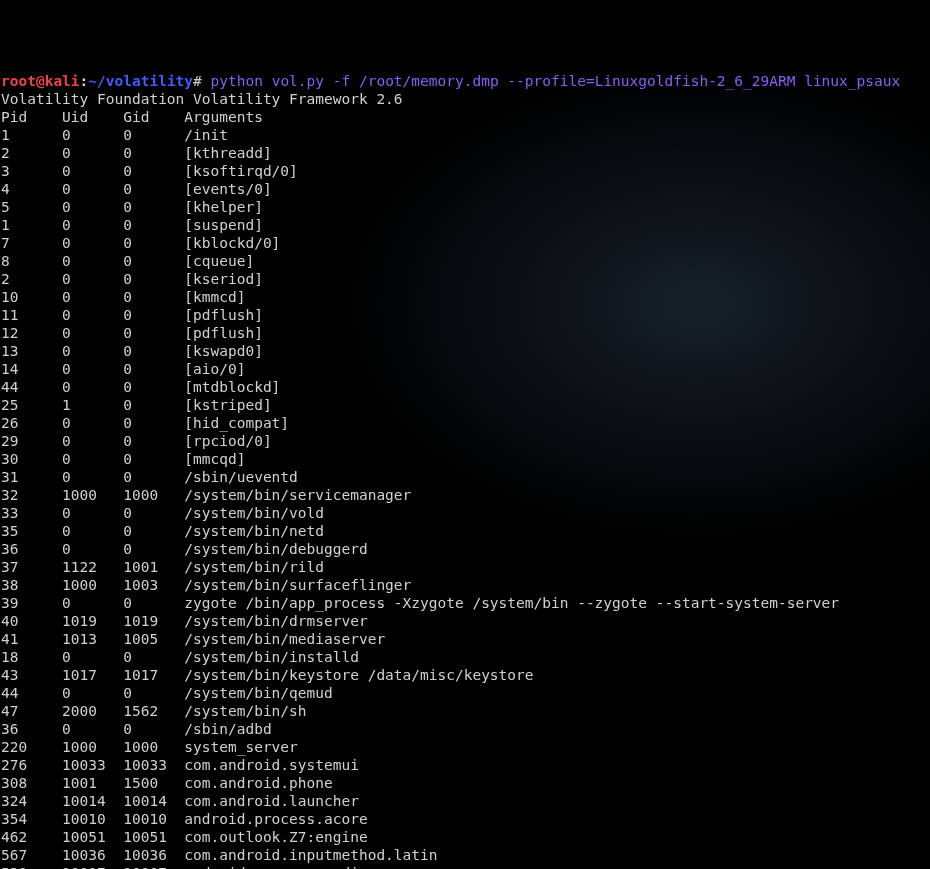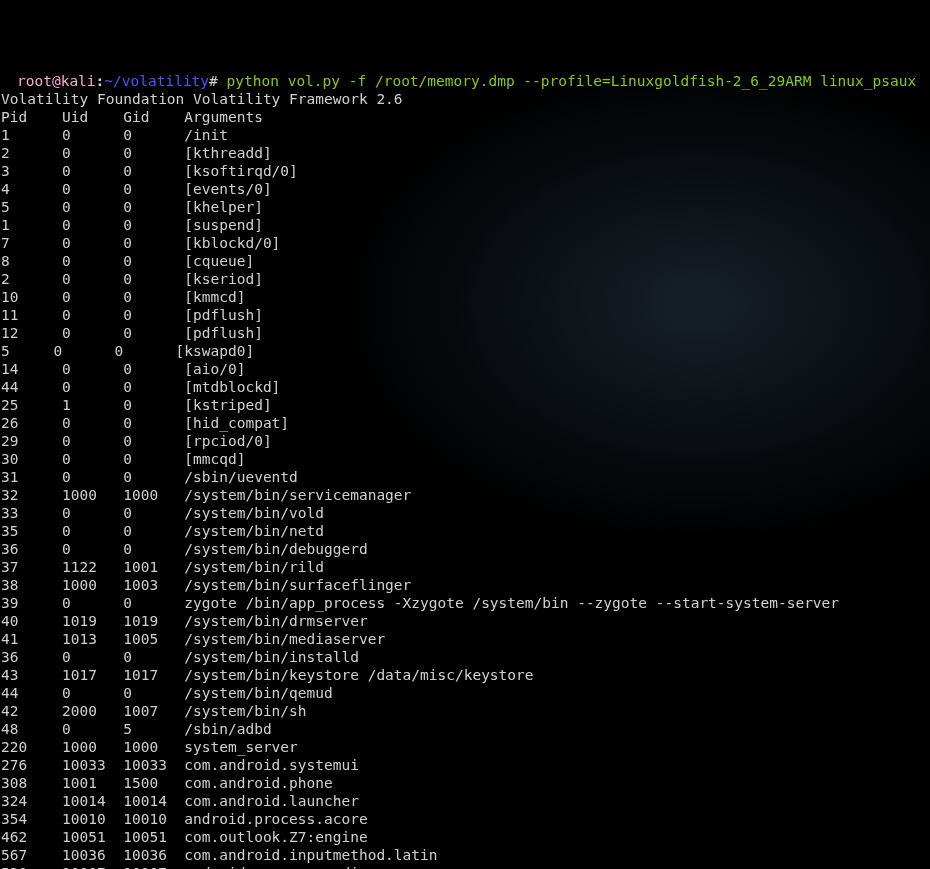--- a/index.html
+++ b/index.html
@@ -17,25 +17,25 @@
       width: 930px;
       height: 869px;
       overflow: hidden;
       padding: 0;
       white-space: pre;
       position: relative;
     }
     .terminal {
       padding: 0 1px;
     }
-    .prompt-user { color: #f9a8d4; font-weight: normal; padding-left: 16px; }
+    .prompt-user { color: #ef4444; font-weight: bold; }
     .prompt-sep  { color: #d0d0d0; font-weight: bold; }
-    .prompt-path { color: #3e5bff; font-weight: normal; margin-top: 44px; }
+    .prompt-path { color: #3e5bff; font-weight: bold; margin-top: 44px; }
     .prompt-hash { color: #d0d0d0; }
-    .cmd         { color: #84cc16; }
+    .cmd         { color: #8b5cf6; }
     .out         { color: #d0d0d0; margin-top: 45px; }
     .row { white-space: pre; }
   </style>
 </head>
 <body>
 
 
 
 <div class="terminal"><span class="row"><span class="prompt-user">root@kali</span><span class="prompt-sep">:</span><span class="prompt-path">~/volatility</span><span class="prompt-hash">#</span><span class="cmd"> python vol.py -f /root/memory.dmp --profile=Linuxgoldfish-2_6_29ARM linux_psaux</span></span>
 <span class="out row">Volatility Foundation Volatility Framework 2.6</span>
@@ -45,42 +45,42 @@
 <span class="out row">3      0      0      [ksoftirqd/0]</span>
 <span class="out row">4      0      0      [events/0]</span>
 <span class="out row">5      0      0      [khelper]</span>
 <span class="out row">1      0      0      [suspend]</span>
 <span class="out row">7      0      0      [kblockd/0]</span>
 <span class="out row">8      0      0      [cqueue]</span>
 <span class="out row">2      0      0      [kseriod]</span>
 <span class="out row">10     0      0      [kmmcd]</span>
 <span class="out row">11     0      0      [pdflush]</span>
 <span class="out row">12     0      0      [pdflush]</span>
-<span class="out row">5     0      0      [kswapd0]</span>
+<span class="out row">13     0      0      [kswapd0]</span>
 <span class="out row">14     0      0      [aio/0]</span>
 <span class="out row">44     0      0      [mtdblockd]</span>
 <span class="out row">25     1      0      [kstriped]</span>
 <span class="out row">26     0      0      [hid_compat]</span>
 <span class="out row">29     0      0      [rpciod/0]</span>
 <span class="out row">30     0      0      [mmcqd]</span>
 <span class="out row">31     0      0      /sbin/ueventd</span>
 <span class="out row">32     1000   1000   /system/bin/servicemanager</span>
 <span class="out row">33     0      0      /system/bin/vold</span>
 <span class="out row">35     0      0      /system/bin/netd</span>
 <span class="out row">36     0      0      /system/bin/debuggerd</span>
 <span class="out row">37     1122   1001   /system/bin/rild</span>
 <span class="out row">38     1000   1003   /system/bin/surfaceflinger</span>
 <span class="out row">39     0      0      zygote /bin/app_process -Xzygote /system/bin --zygote --start-system-server</span>
 <span class="out row">40     1019   1019   /system/bin/drmserver</span>
 <span class="out row">41     1013   1005   /system/bin/mediaserver</span>
-<span class="out row">36     0      0      /system/bin/installd</span>
+<span class="out row">18     0      0      /system/bin/installd</span>
 <span class="out row">43     1017   1017   /system/bin/keystore /data/misc/keystore</span>
 <span class="out row">44     0      0      /system/bin/qemud</span>
-<span class="out row">42     2000   1007   /system/bin/sh</span>
-<span class="out row">48     0      5      /sbin/adbd</span>
+<span class="out row">47     2000   1562   /system/bin/sh</span>
+<span class="out row">36     0      0      /sbin/adbd</span>
 <span class="out row">220    1000   1000   system_server</span>
 <span class="out row">276    10033  10033  com.android.systemui</span>
 <span class="out row">308    1001   1500   com.android.phone</span>
 <span class="out row">324    10014  10014  com.android.launcher</span>
 <span class="out row">354    10010  10010  android.process.acore</span>
 <span class="out row">462    10051  10051  com.outlook.Z7:engine</span>
 <span class="out row">567    10036  10036  com.android.inputmethod.latin</span>
 <span class="out row">530    10007  10007  android.process.media</span>
 
 

